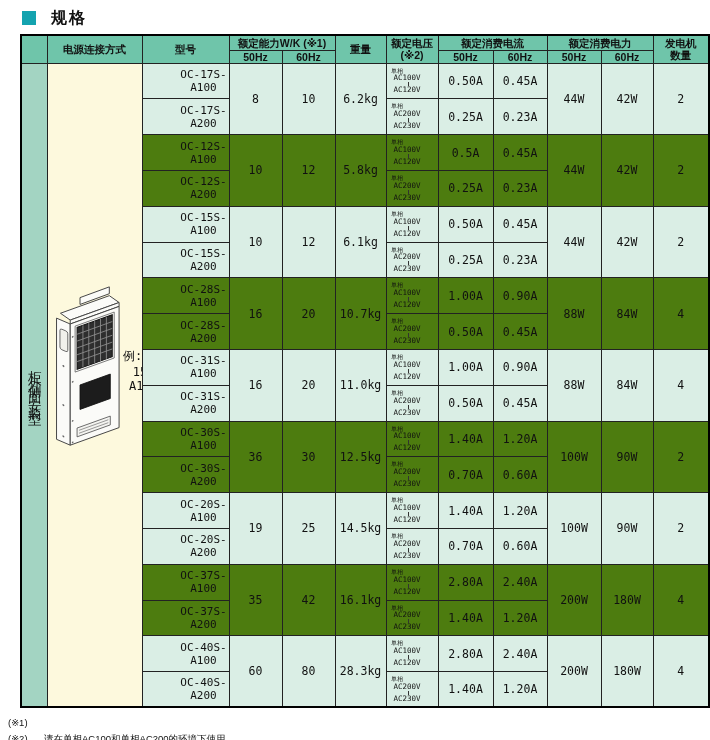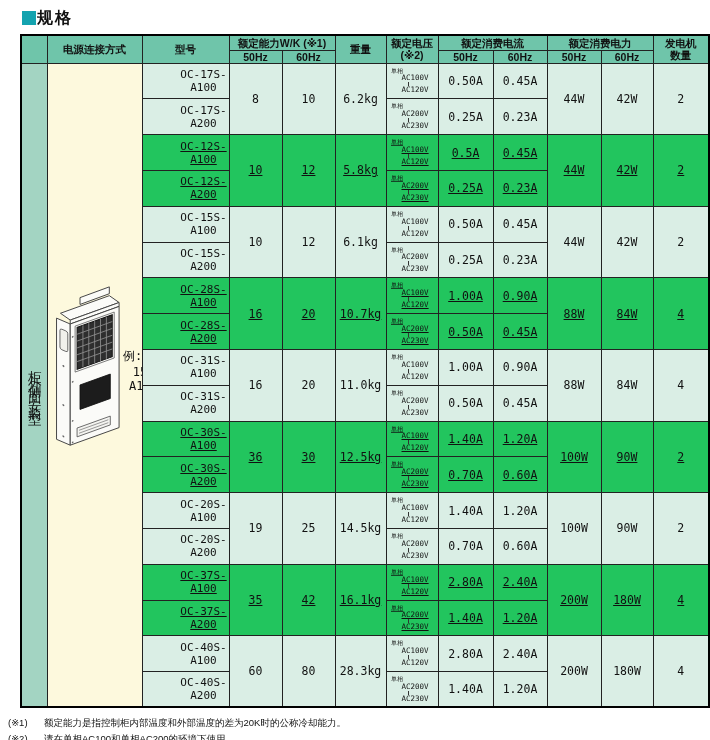--- a/index.html
+++ b/index.html
@@ -2,42 +2,42 @@
 <html><head>
 <meta charset="utf-8">
 <style>
   html,body{margin:0;padding:0;}
   body{
     width:710px;height:740px;background:#ffffff;color:#111;
     font-family:"Liberation Sans","DejaVu Sans",sans-serif;
     -webkit-font-smoothing:antialiased;overflow:hidden;
   }
   
-  .title-row{display:flex;align-items:center;gap:1px;padding:7px 0 5px 22px;height:22px;}
+  .title-row{display:flex;align-items:center;gap:15px;padding:7px 0 5px 22px;height:22px;}
   .title-sq{width:14px;height:14px;background:#14a3af;flex:0 0 auto;}
   .title-text{font-size:16px;font-weight:bold;letter-spacing:2px;}
 
   
   table.spec{
     border-collapse:collapse;table-layout:fixed;
     margin-left:20px;width:688px;
     border:2px solid #000;
   }
   .spec th,.spec td{
     border:1px solid #222;padding:0;text-align:center;vertical-align:middle;overflow:hidden;
   }
   .spec thead th{
     background:#6fc5aa;font-size:10.5px;font-weight:bold;line-height:1.15;
   }
   .spec thead tr.h1{height:15px;margin-top:40px;}
   .spec thead tr.h2{height:13px;}
   .spec tbody tr{height:35.8px;}
 
   tr.row-alt td{background:#daeee5;}
-  tr.row-plain td{background:#22c55e;text-decoration:underline;}
+  tr.row-plain td{background:#4d7c0f;}
 
   td.side-cell{background:#a3d4c2 !important;}
   td.conn-cell{background:#fdf9dd !important;}
 
   .vtext{
     writing-mode:vertical-rl;text-orientation:upright;
     font-size:13.5px;letter-spacing:7px;margin:0 auto;
     font-family:"Liberation Serif","DejaVu Serif",serif;
   }
   .conn-inner{
@@ -49,21 +49,21 @@
   .prod{line-height:0;}
   .prod-caption{font-size:12px;margin-top:7px;
     font-family:"DejaVu Sans Mono","Liberation Mono",monospace;}
   td.model-cell{font-size:11px;font-family:"DejaVu Sans Mono","Liberation Mono",monospace;padding-left:36px;}
   td.num-cell{font-size:11.5px;font-family:"DejaVu Sans Mono","Liberation Mono",monospace;}
 
   td.volt-cell{text-align:left;}
   .volt{padding:1px 0 1px 4px;line-height:1.05;}
   .vphase{display:block;font-size:6.5px;transform:scale(.92);transform-origin:left;}
   .vline{display:block;font-size:7.5px;padding-left:3px;
-    font-family:"DejaVu Sans Mono","Liberation Mono",monospace;margin-left:8px;}
+    font-family:"DejaVu Sans Mono","Liberation Mono",monospace;}
   .vtick{display:block;width:1px;height:4px;background:#333;margin:0 0 0 17px;}
 
   
   .footnotes{margin:7px 0 0 8px;font-size:9.5px;line-height:1.6;}
   .fn-line{display:flex;}
   .fn-marker{flex:0 0 36px;}
 </style>
 </head>
 <body>
 
@@ -438,20 +438,19 @@
         </td>
         <td class="num-cell">1.40A</td>
         <td class="num-cell">1.20A</td>
       </tr>
     </tbody>
 </table>
 
 <div class="footnotes">
   <div class="fn-line">
     <span class="fn-marker">(※1)</span>
-    <span>额定能力是指控制柜内部温度和外部温度的差为20K时的公称冷却能力。</span>
   </div>
   <div class="fn-line">
     <span class="fn-marker">(※2)</span>
     <span>请在单相AC100和单相AC200的环境下使用。</span>
   </div>
 
 </div>
 
 </body></html>

